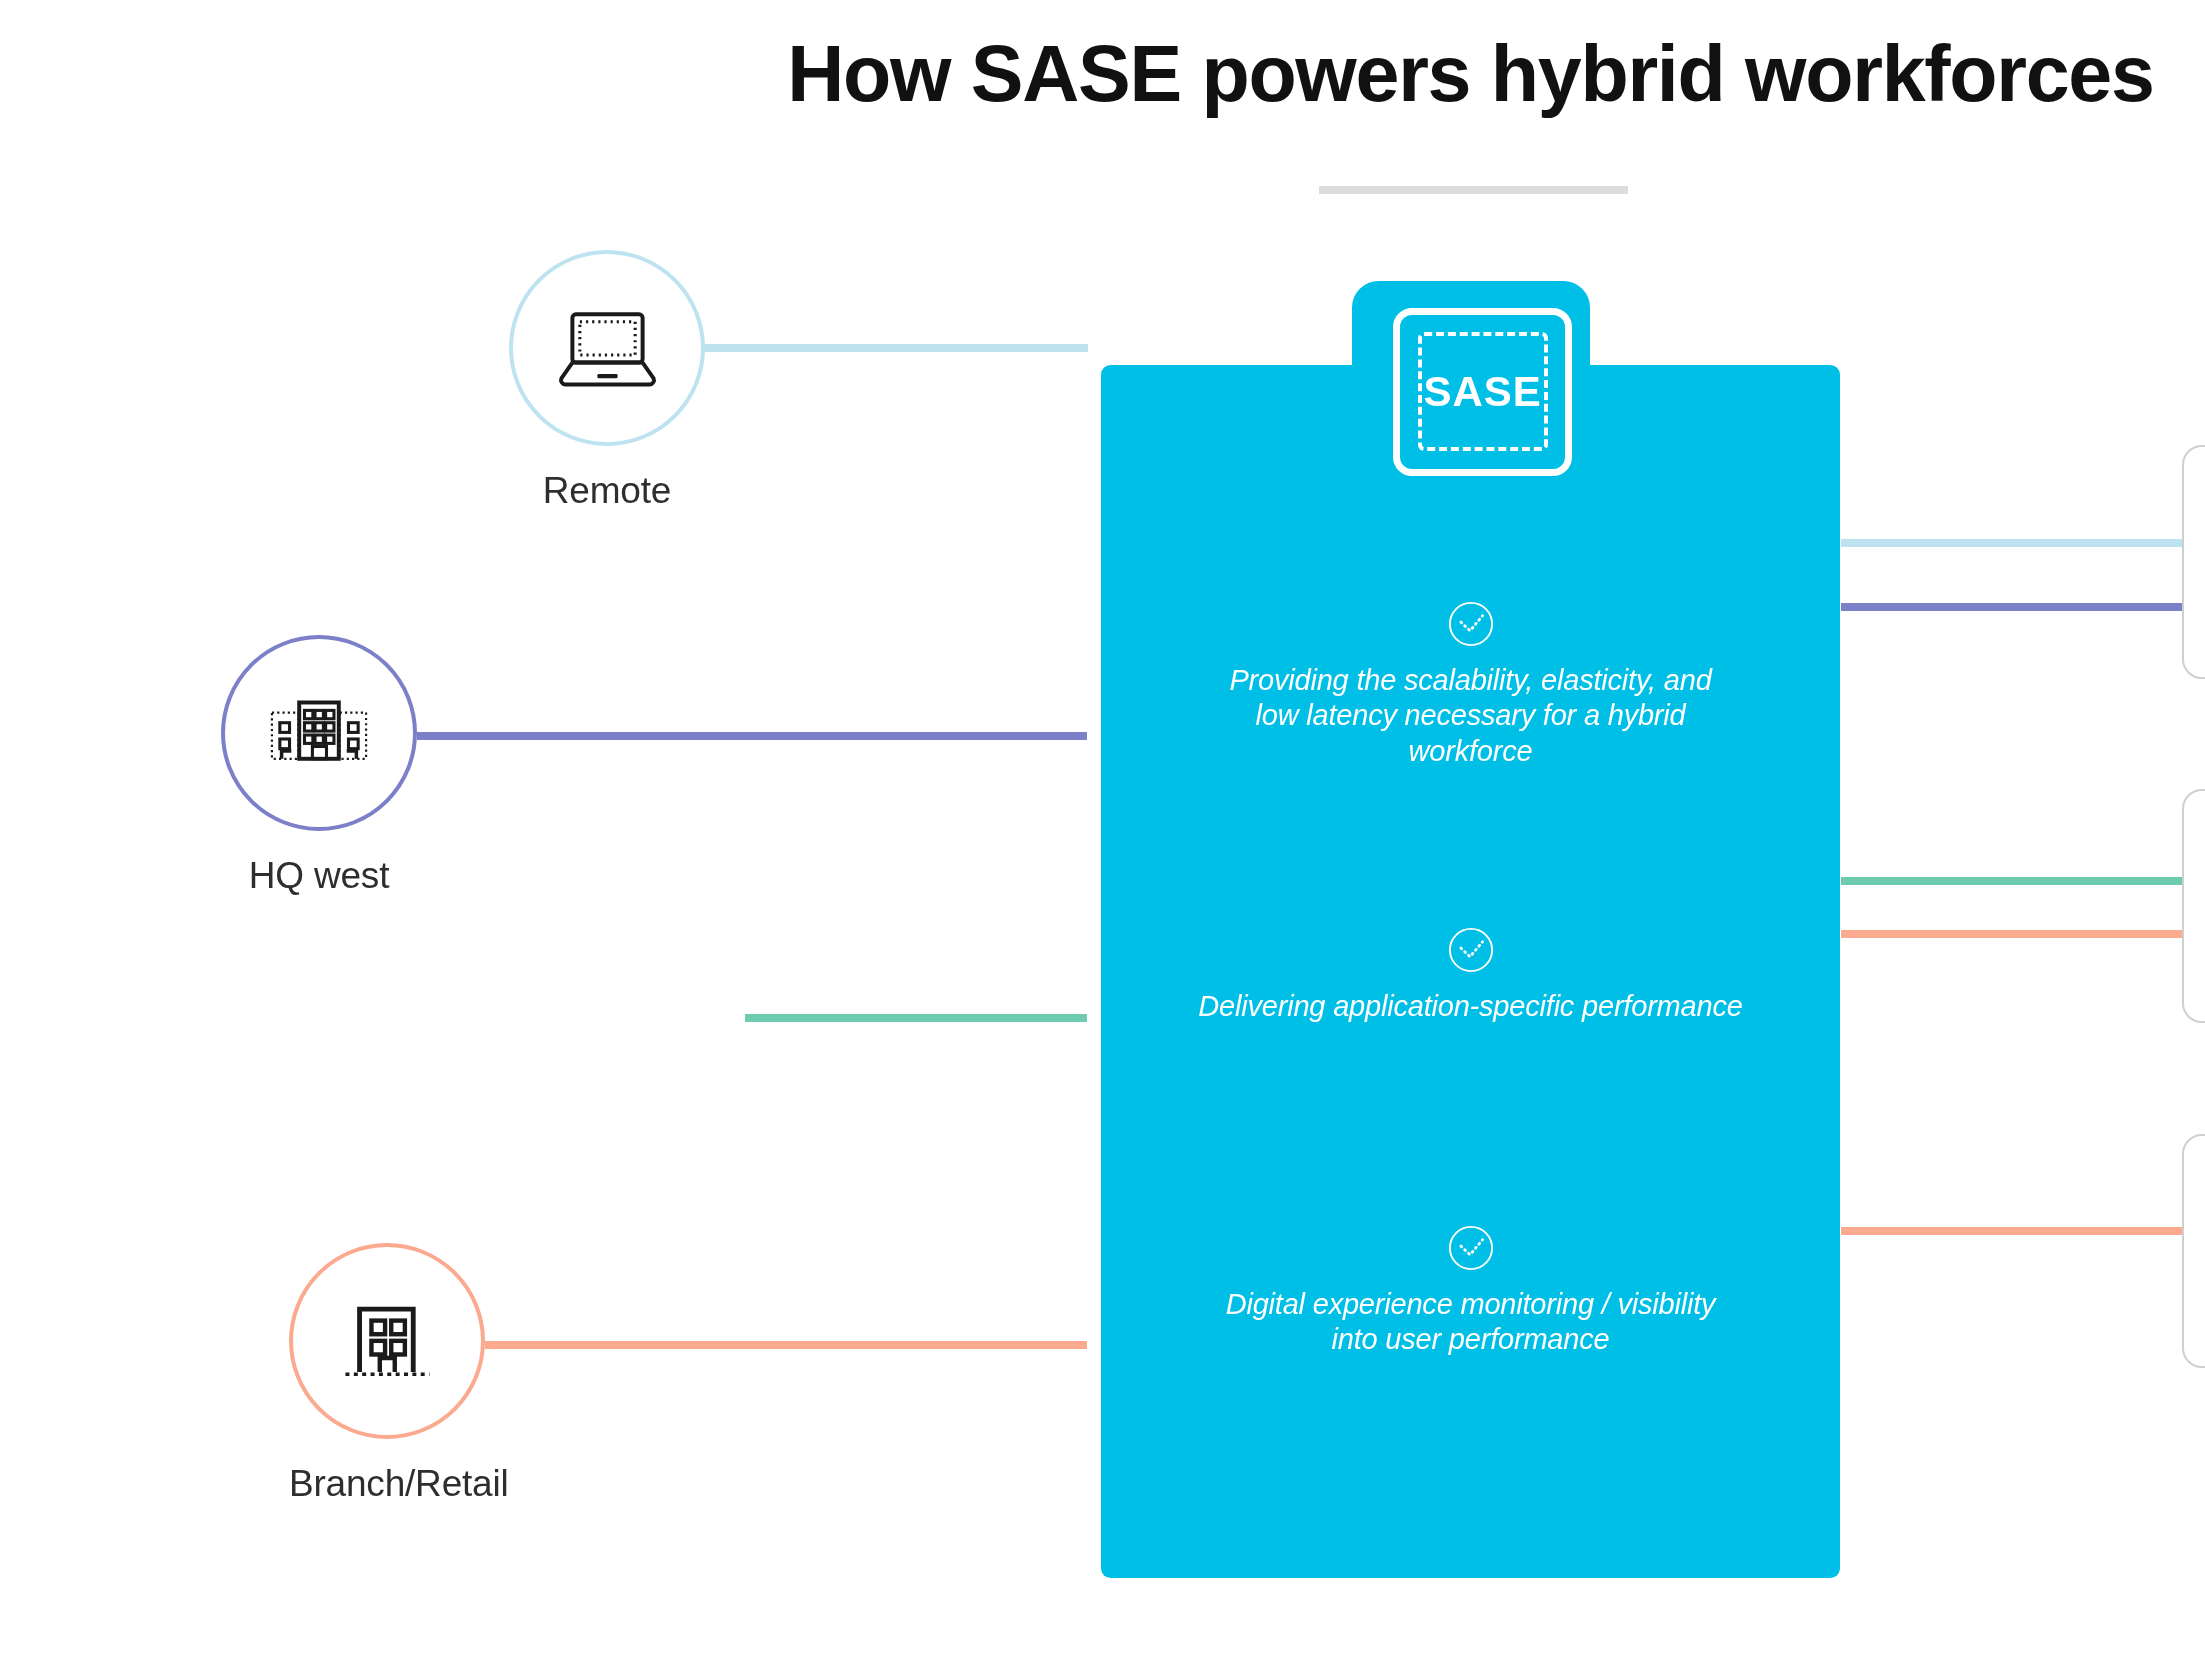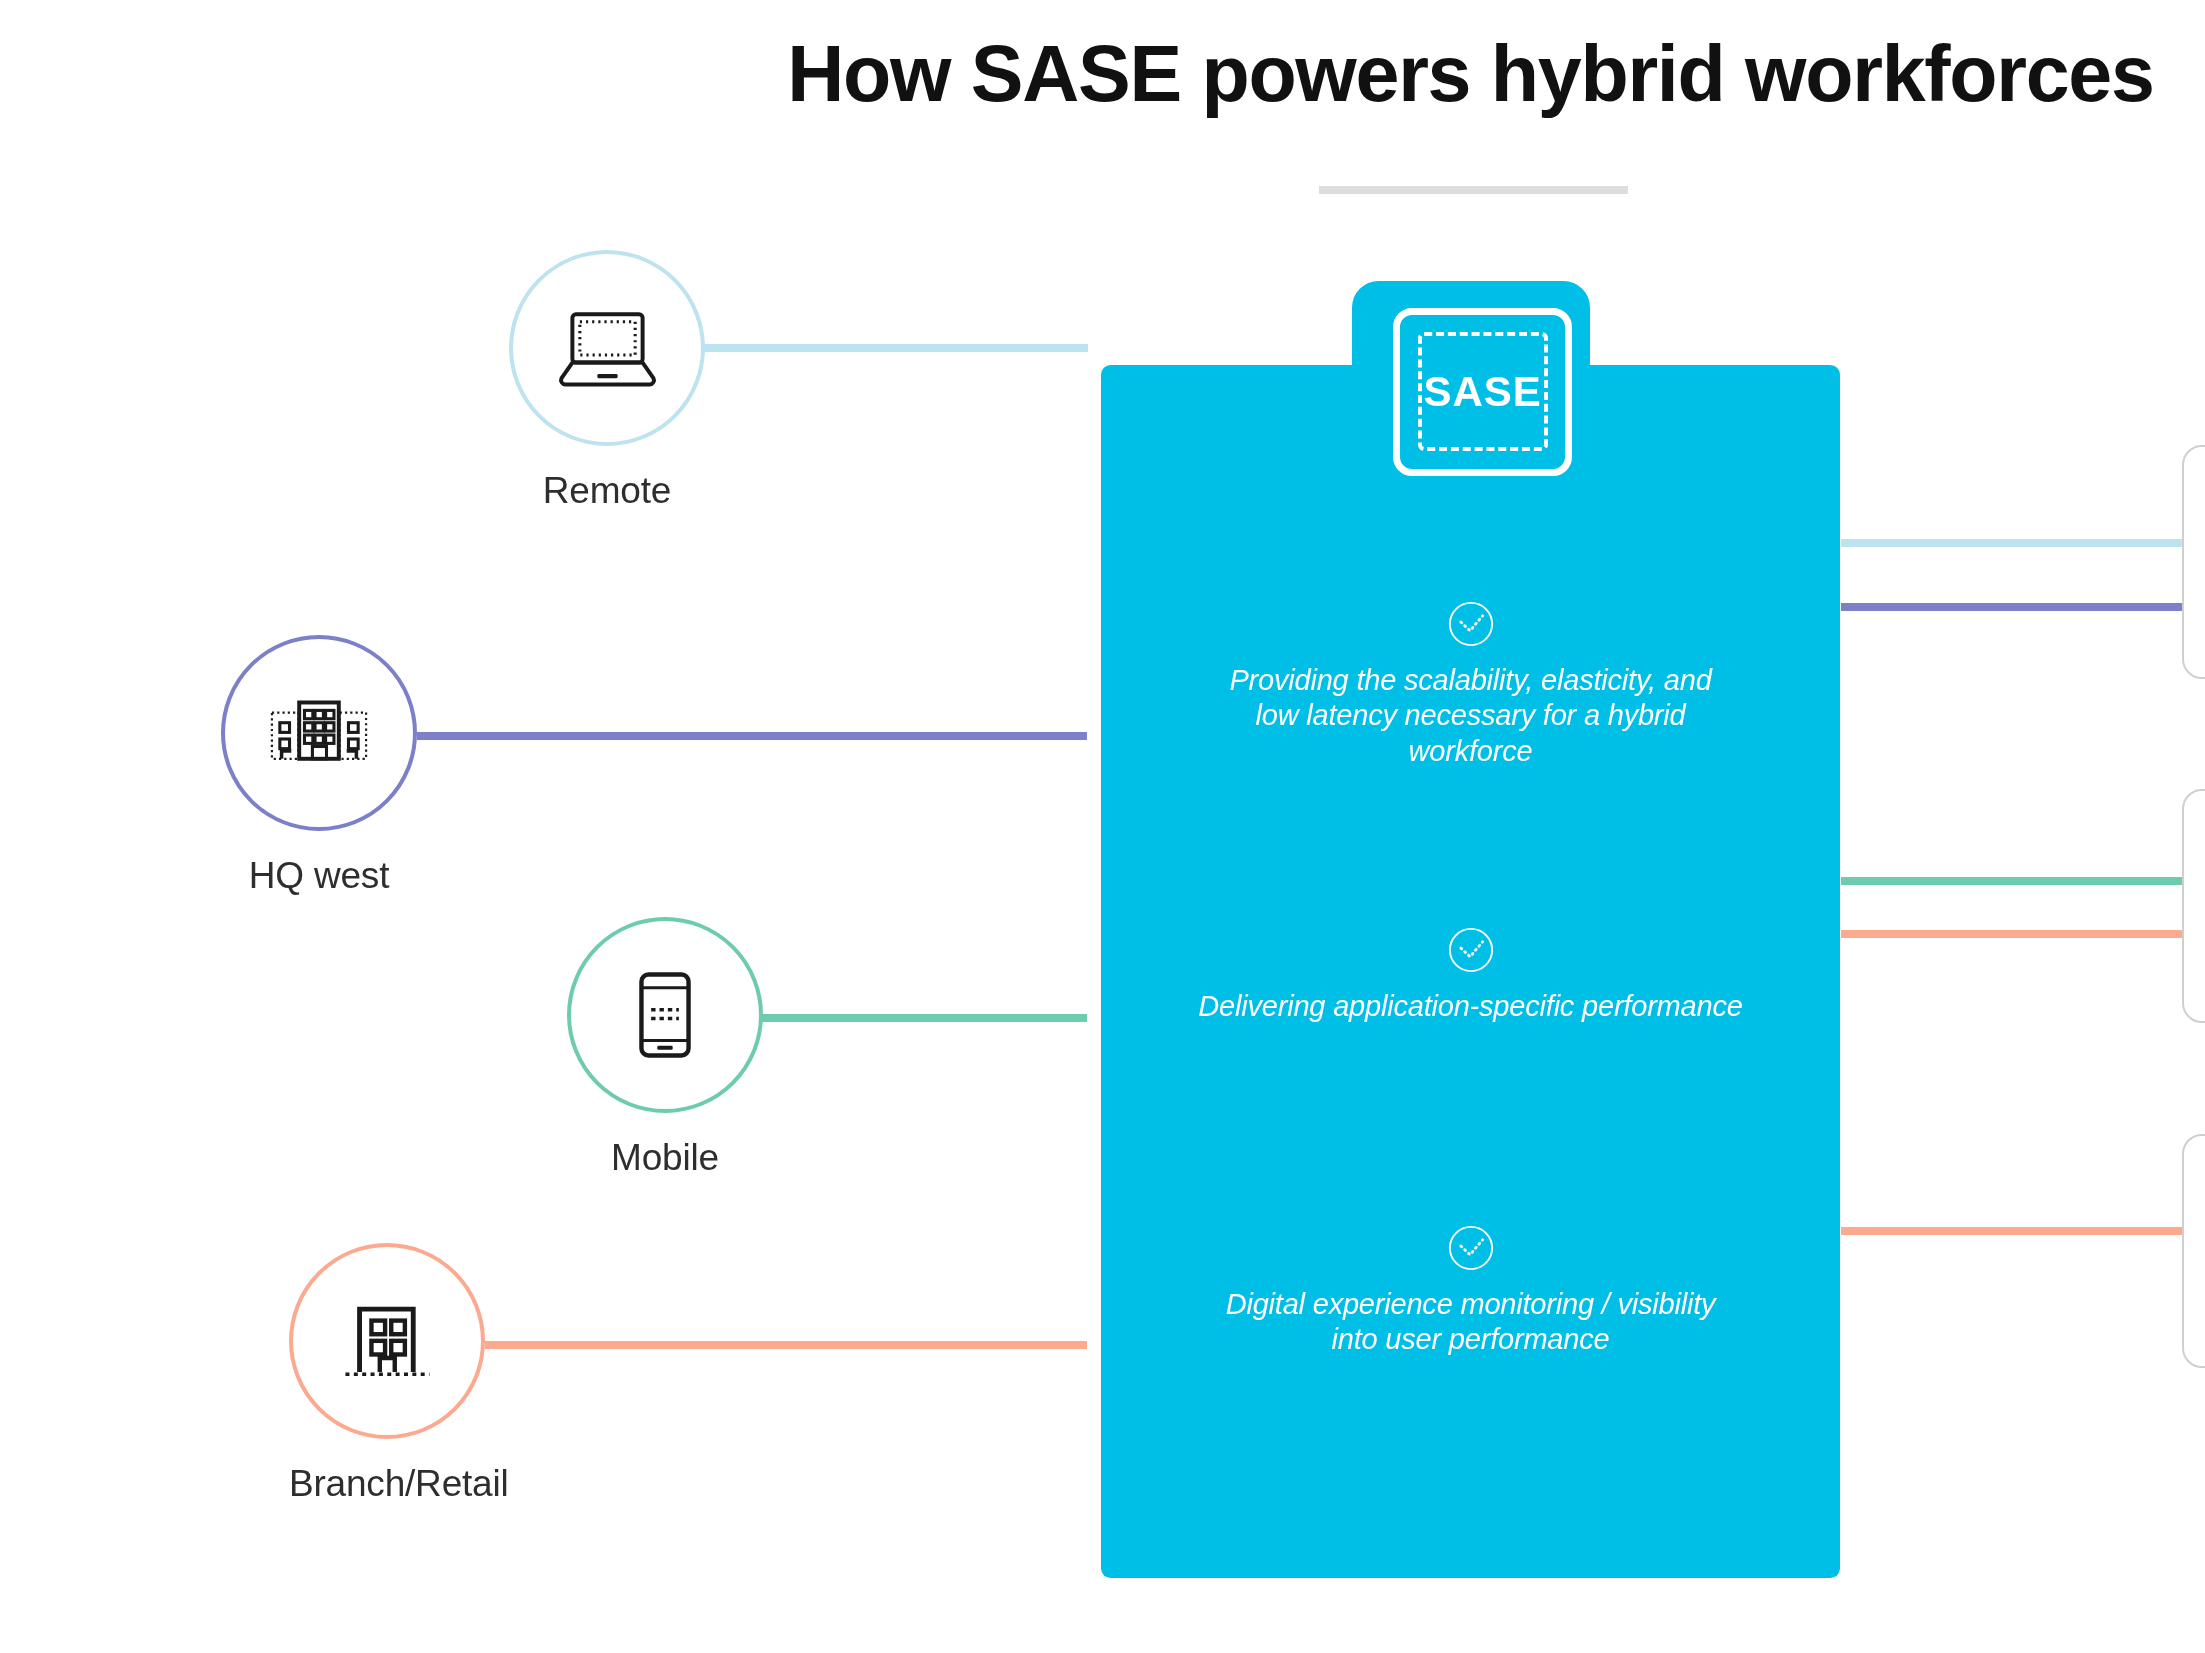--- a/index.html
+++ b/index.html
@@ -235,33 +235,20 @@
         <rect x="140" y="58" width="19" height="19" fill="none" stroke="#1a1a1a" stroke-width="7"></rect>
         <rect x="92" y="86" width="19" height="19" fill="none" stroke="#1a1a1a" stroke-width="7"></rect>
         <rect x="116" y="86" width="19" height="19" fill="none" stroke="#1a1a1a" stroke-width="7"></rect>
         <rect x="140" y="86" width="19" height="19" fill="none" stroke="#1a1a1a" stroke-width="7"></rect>
         <rect x="110" y="112" width="32" height="28" fill="none" stroke="#1a1a1a" stroke-width="7"></rect>
       </svg>
     </div>
     <div class="node-label">HQ west</div>
   </div>
 
-  <div class="node-left" style="left:567px; top:917px;">
-    <div class="node-circle" style="border:4.4px solid #6ecbb0;">
-      <svg width="60" height="88" viewBox="0 0 135 200">
-        <rect x="14" y="8" width="107" height="184" rx="16" fill="none" stroke="#1a1a1a" stroke-width="10"></rect>
-        <line x1="14" y1="38" x2="121" y2="38" stroke="#1a1a1a" stroke-width="7"></line>
-        <line x1="14" y1="158" x2="121" y2="158" stroke="#1a1a1a" stroke-width="7"></line>
-        <line x1="36" y1="88" x2="99" y2="88" stroke="#1a1a1a" stroke-width="8" stroke-dasharray="10 9"></line>
-        <line x1="36" y1="108" x2="99" y2="108" stroke="#1a1a1a" stroke-width="8" stroke-dasharray="10 9"></line>
-        <rect x="50" y="170" width="35" height="9" rx="3" fill="#1a1a1a"></rect>
-      </svg>
-    </div>
-    <div class="node-label">Mobile</div>
-  </div>
 
   <div class="node-left" style="left:289px; top:1243px;">
     <div class="node-circle" style="border:4.4px solid #fba98f;">
       <svg width="95" height="77" viewBox="0 0 215 175">
         <path d="M44 157 V14 H166 V157" fill="none" stroke="#1a1a1a" stroke-width="11"></path>
         <rect x="71" y="40" width="31" height="31" fill="none" stroke="#1a1a1a" stroke-width="10"></rect>
         <rect x="116" y="40" width="31" height="31" fill="none" stroke="#1a1a1a" stroke-width="10"></rect>
         <rect x="71" y="86" width="31" height="31" fill="none" stroke="#1a1a1a" stroke-width="10"></rect>
         <rect x="116" y="86" width="31" height="31" fill="none" stroke="#1a1a1a" stroke-width="10"></rect>
         <path d="M90 157 v-32 h34 v32" fill="none" stroke="#1a1a1a" stroke-width="10"></path>

